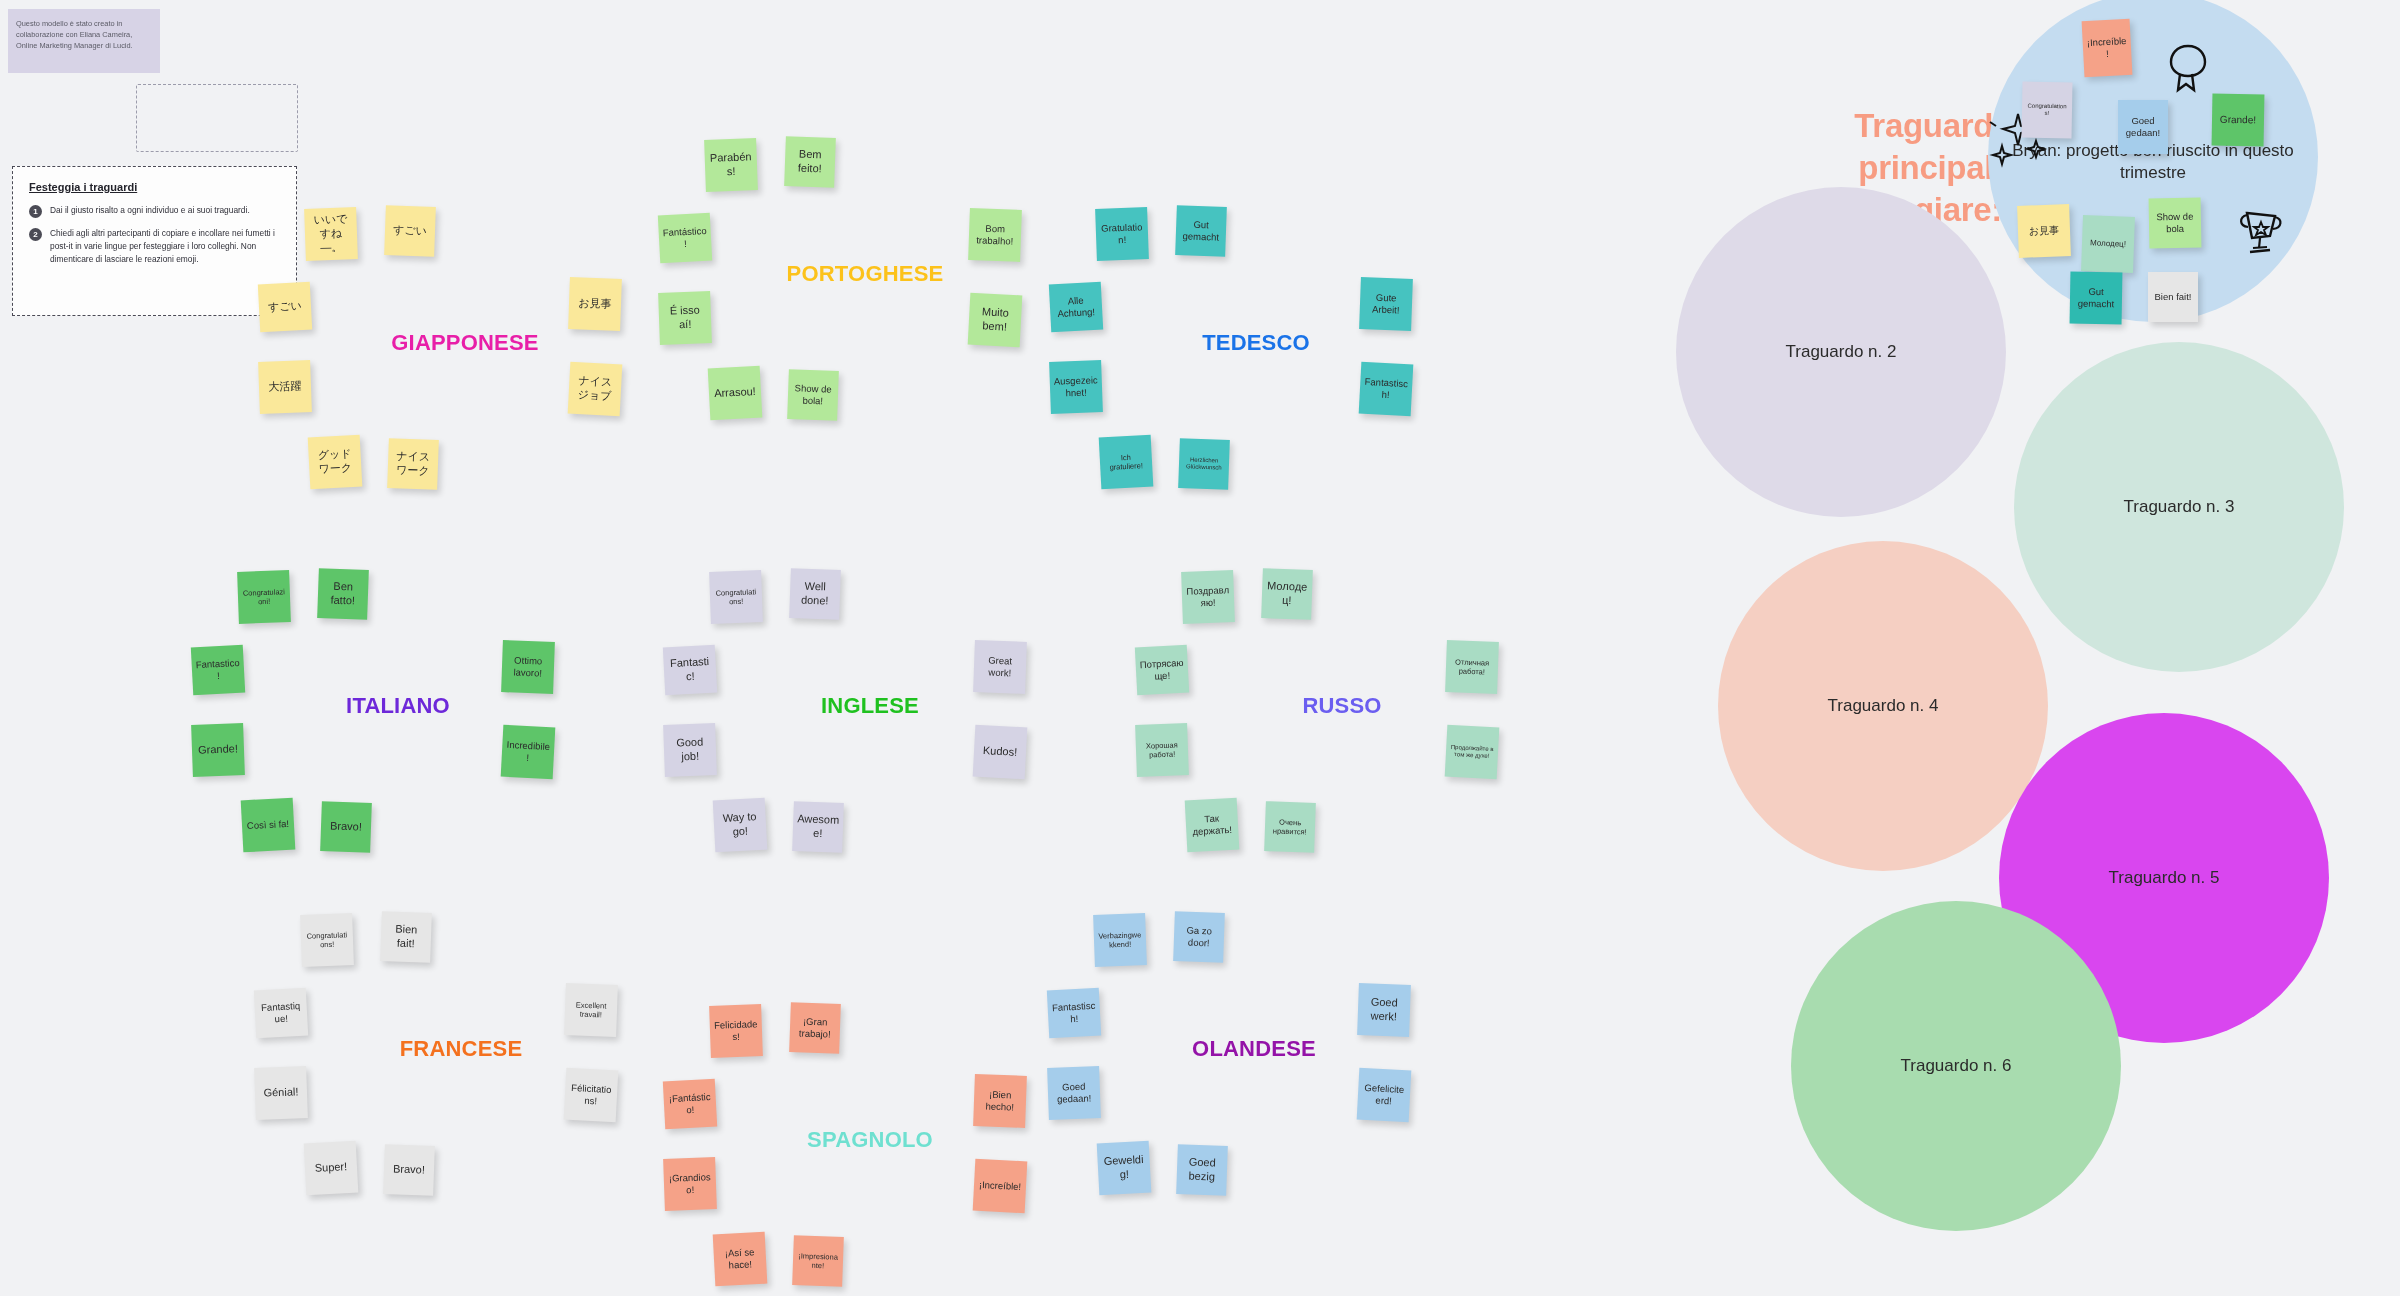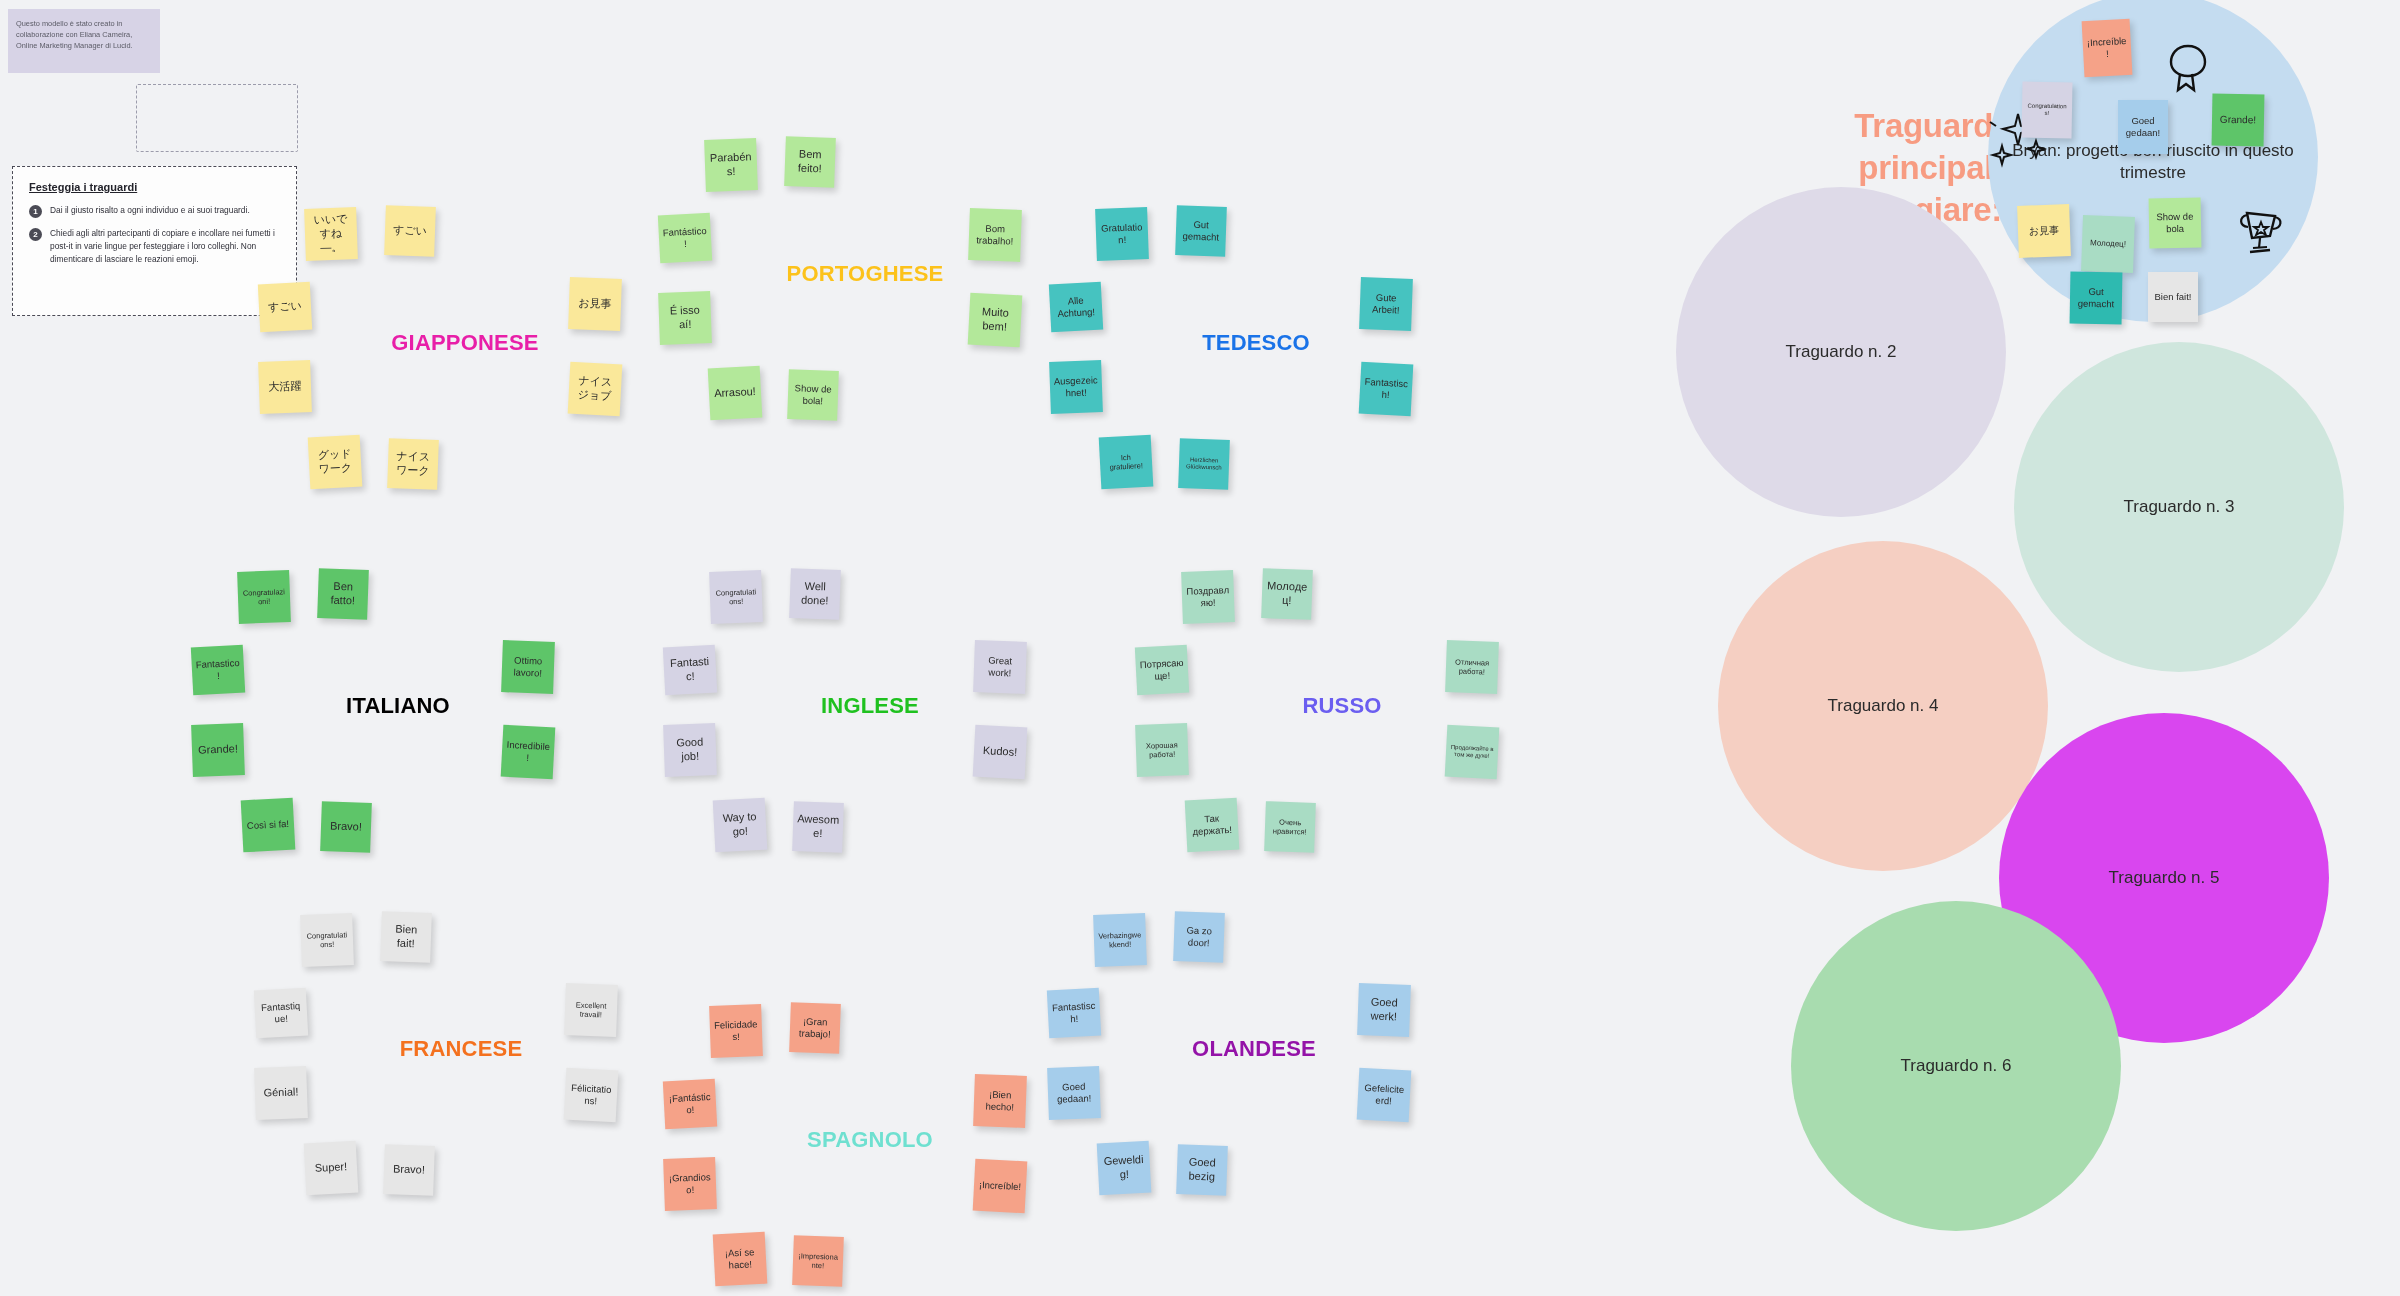--- a/index.html
+++ b/index.html
@@ -116,21 +116,21 @@
 
   <div class="big-title" style="left:1622px;top:105px;width:380px;text-align:right;">
     <div>Traguardi</div>
     <div>principali</div>
     <div>da festeggiare:</div>
   </div>
 
   <div class="lang-label" id="lab0" style="color: rgb(232, 31, 168); left: 465px; top: 330px; transform: translateX(-50%);">GIAPPONESE</div>
   <div class="lang-label" id="lab1" style="color: rgb(252, 194, 27); left: 865px; top: 261px; transform: translateX(-50%);">PORTOGHESE</div>
   <div class="lang-label" id="lab2" style="color: rgb(26, 115, 232); left: 1256px; top: 330px; transform: translateX(-50%);">TEDESCO</div>
-  <div class="lang-label" id="lab3" style="color: #000000; left: 398px; top: 693px; transform: translateX(-50%); text-align: center;">ITALIANO</div>
+  <div class="lang-label" id="lab3" style="color: #6d28d9; left: 398px; top: 693px; transform: translateX(-50%); text-align: center;">ITALIANO</div>
   <div class="lang-label" id="lab4" style="color: rgb(31, 193, 31); left: 870px; top: 693px; transform: translateX(-50%);">INGLESE</div>
   <div class="lang-label" id="lab5" style="color: rgb(107, 94, 240); left: 1342px; top: 693px; transform: translateX(-50%);">RUSSO</div>
   <div class="lang-label" id="lab6" style="color: rgb(244, 113, 30); left: 461px; top: 1036px; transform: translateX(-50%);">FRANCESE</div>
   <div class="lang-label" id="lab7" style="color: rgb(111, 224, 208); left: 870px; top: 1127px; transform: translateX(-50%);">SPAGNOLO</div>
   <div class="lang-label" id="lab8" style="color: rgb(148, 19, 168); left: 1254px; top: 1036px; transform: translateX(-50%);">OLANDESE</div>
 
   <div id="notes-layer">
       <div class="note" style="background: rgb(250, 232, 154); width: 52px; height: 52px; left: 305px; top: 208px; transform: rotate(-2deg); font-size: 11px;">いいですね―。</div>
       <div class="note" style="background: rgb(250, 232, 154); width: 50px; height: 50px; left: 385px; top: 206px; transform: rotate(2deg); font-size: 11px;">すごい</div>
       <div class="note" style="background: rgb(250, 232, 154); width: 52px; height: 48px; left: 259px; top: 283px; transform: rotate(-3deg); font-size: 11px;">すごい</div>

